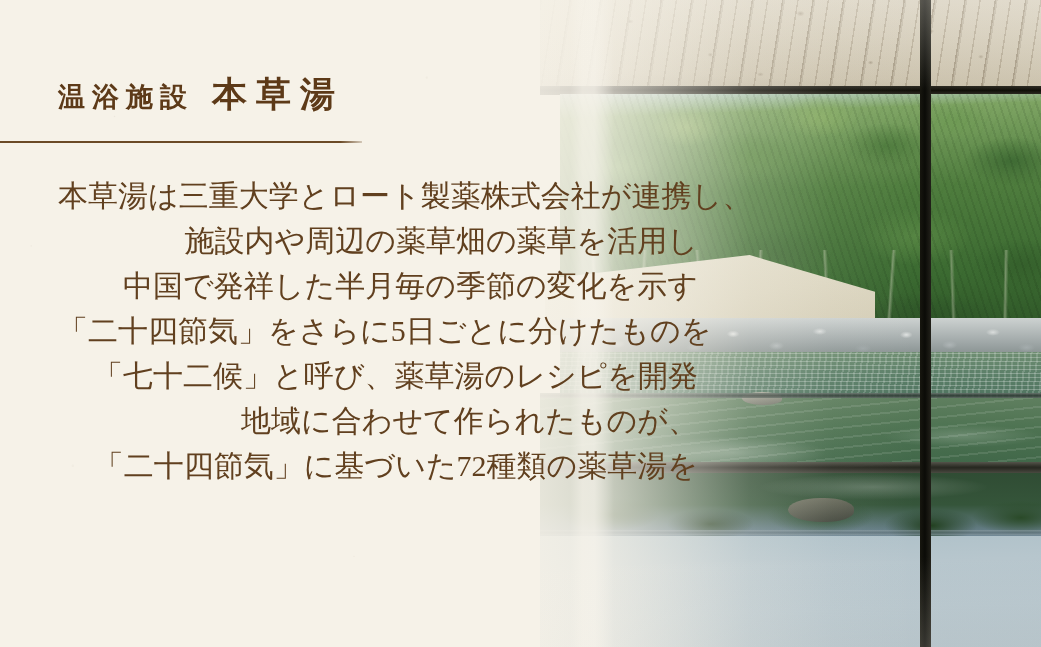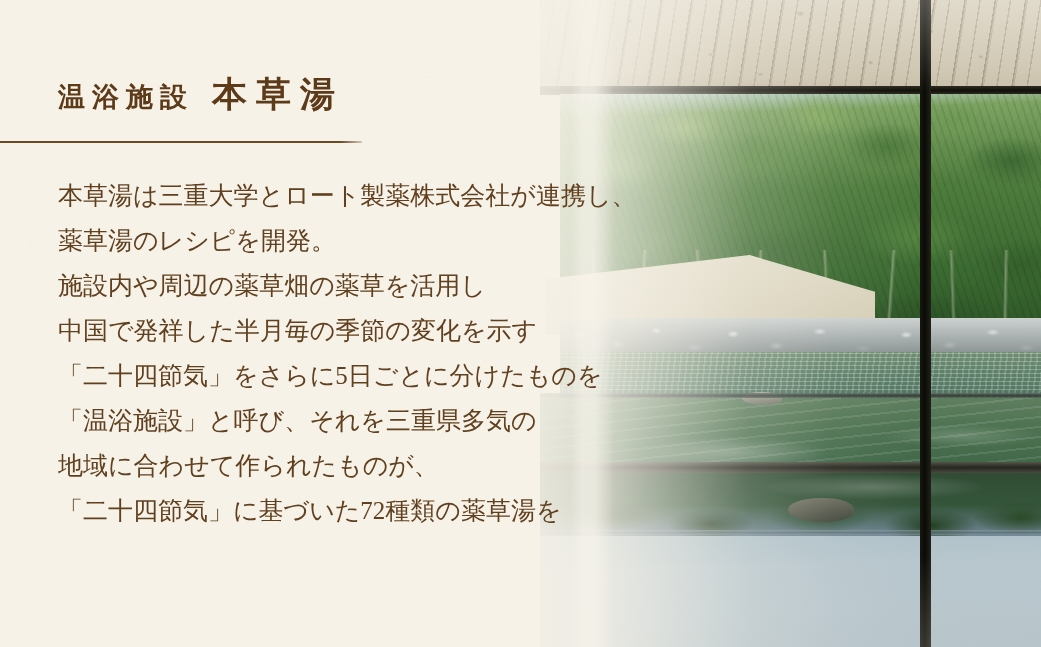--- a/index.html
+++ b/index.html
@@ -309,23 +309,24 @@
     position:absolute;
     left:0; top:125px; width:362px; height:2px;
     background:linear-gradient(90deg,#6b4a26 0%,#6b4a26 94%,rgba(107,74,38,.25) 100%);
   }
 
   .body-text {
     position:absolute;
     left:58px; top:157px;
     width:640px;
     color:#61401f;
-    font-size:25px;
+    font-size:30px;
     line-height:45px;
     white-space:nowrap;
+    text-align:right;
   }
   .body-text .ln { display:block; }
 </style>
 </head>
 <body>
 
 <div id="stage">
 
   <div id="photo">
     <div class="sky"></div>
@@ -363,23 +364,22 @@
   <div id="content">
 
     <div class="title">
       <span class="t-small">温浴施設</span><span class="t-big">本草湯</span>
     </div>
 
     <div class="rule"></div>
 
     <div class="body-text">
       <span class="ln">本草湯は三重大学とロート製薬株式会社が連携し、</span>
-      <span class="ln">薬草湯のレシピを開発。</span>
       <span class="ln">施設内や周辺の薬草畑の薬草を活用し</span>
       <span class="ln">中国で発祥した半月毎の季節の変化を示す</span>
       <span class="ln">「二十四節気」をさらに5日ごとに分けたものを</span>
-      <span class="ln">「温浴施設」と呼び、それを三重県多気の</span>
+      <span class="ln">「七十二候」と呼び、薬草湯のレシピを開発</span>
       <span class="ln">地域に合わせて作られたものが、</span>
       <span class="ln">「二十四節気」に基づいた72種類の薬草湯を</span>
     </div>
 
   </div>
 </div>
 
 </body></html>

